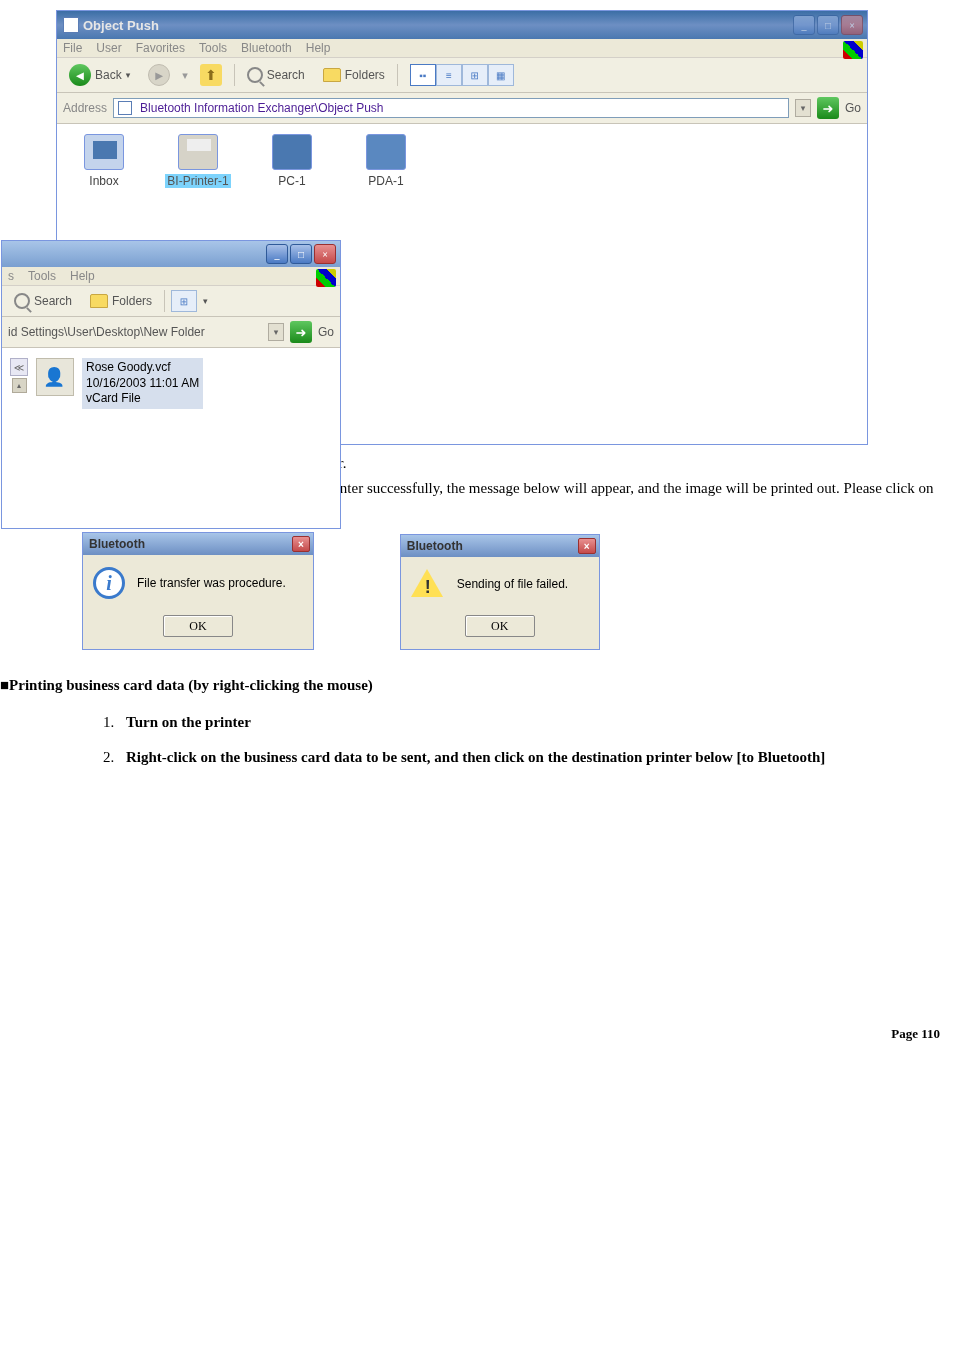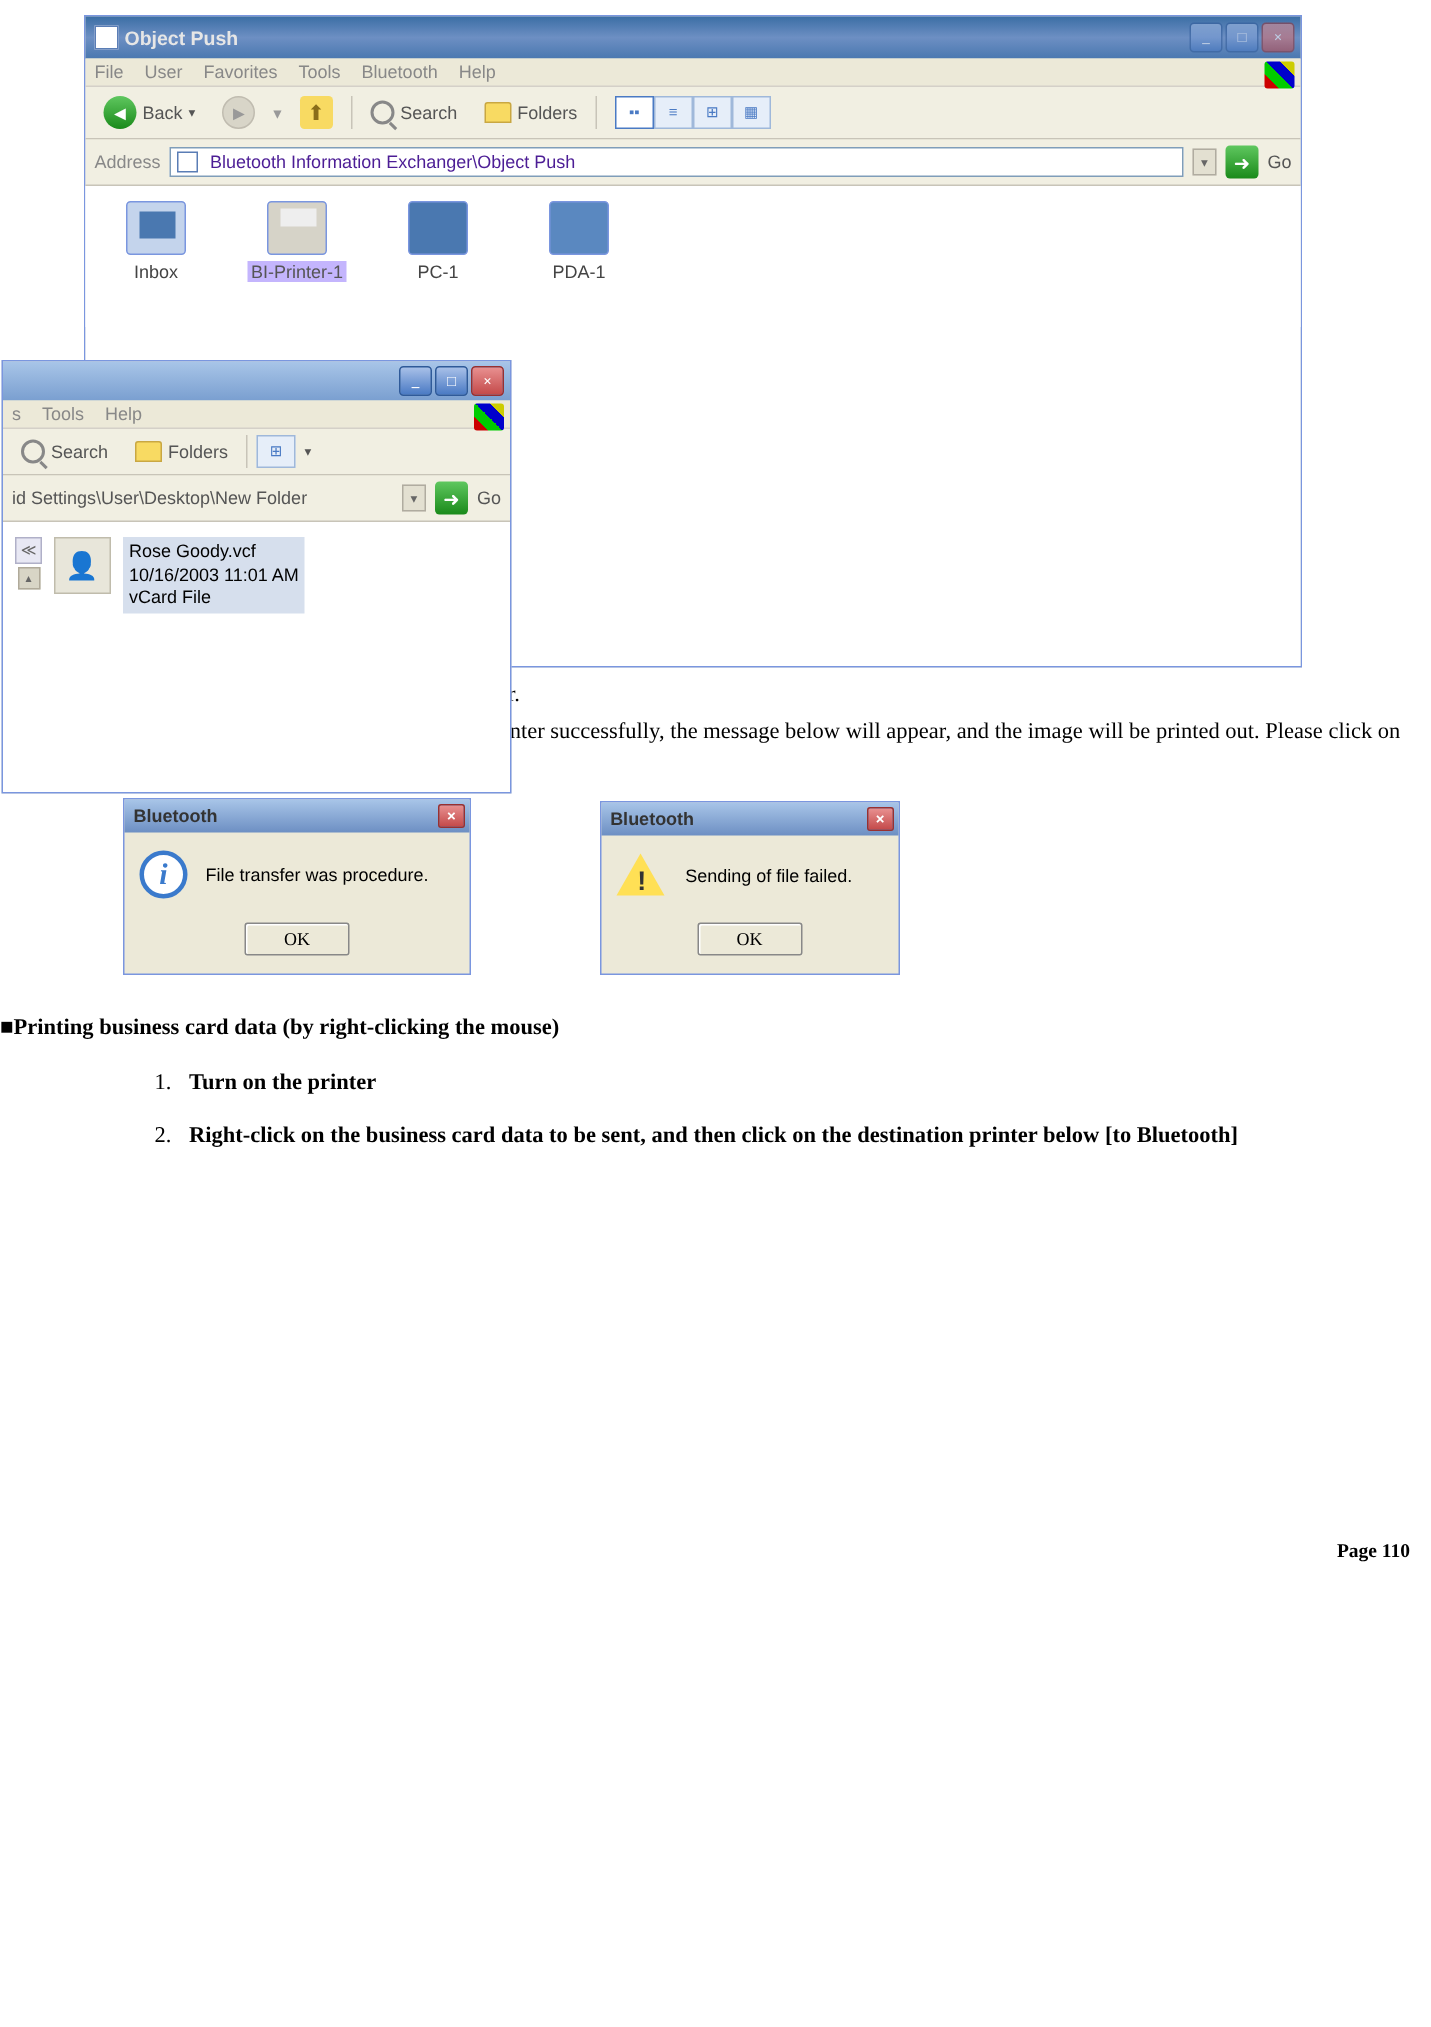--- a/index.html
+++ b/index.html
@@ -106,21 +106,21 @@
       font-family: Tahoma, sans-serif; font-size: 12px; color: #444;
       min-height: 90px;
     }
     .fitem { display:flex;flex-direction:column;align-items:center;gap:4px;width:70px;text-align:center;}
     .fitem-icon { width:40px;height:36px;background:#c4d4ec;border:1px solid #7a96df;border-radius:3px;position:relative;}
     .fitem-icon.inbox:before{content:'';position:absolute;top:6px;left:8px;width:24px;height:18px;background:#4a78b0;}
     .fitem-icon.printer{background:#d6d3c8;}
     .fitem-icon.printer:before{content:'';position:absolute;top:4px;left:8px;width:24px;height:12px;background:#eee;}
     .fitem-icon.pc{background:#4a78b0;}
     .fitem-icon.pda{background:#5a88c0;}
-    .fitem.selected .fitem-label { background:#c4b5fd;color:#555;padding:0 2px;}
+    .fitem.selected .fitem-label { background:#7dd3fc;color:#555;padding:0 2px;}
     
     .bodyarea { background:#fff; min-height: 320px; position: relative; }
     
     
     .window-overlay {
       position: absolute;
       left: -56px; top: 116px;
       width: 340px;
       border: 1px solid #7a96df;
       background: #ece9d8;

